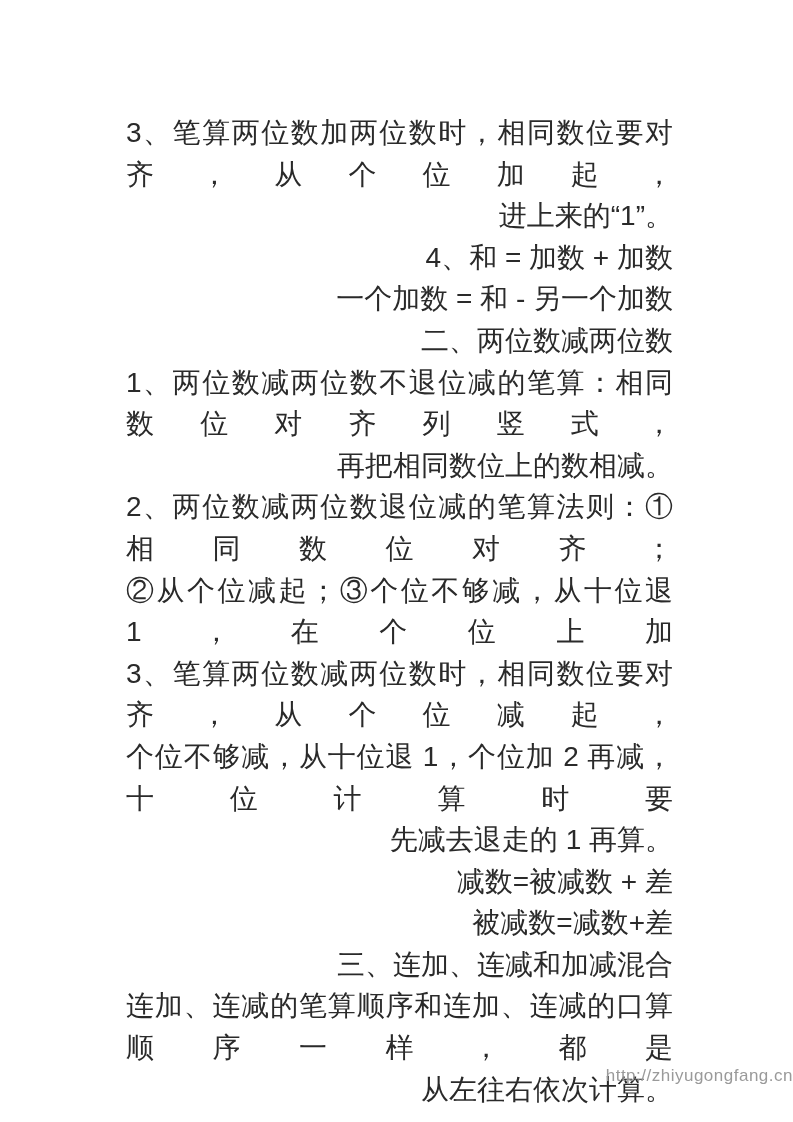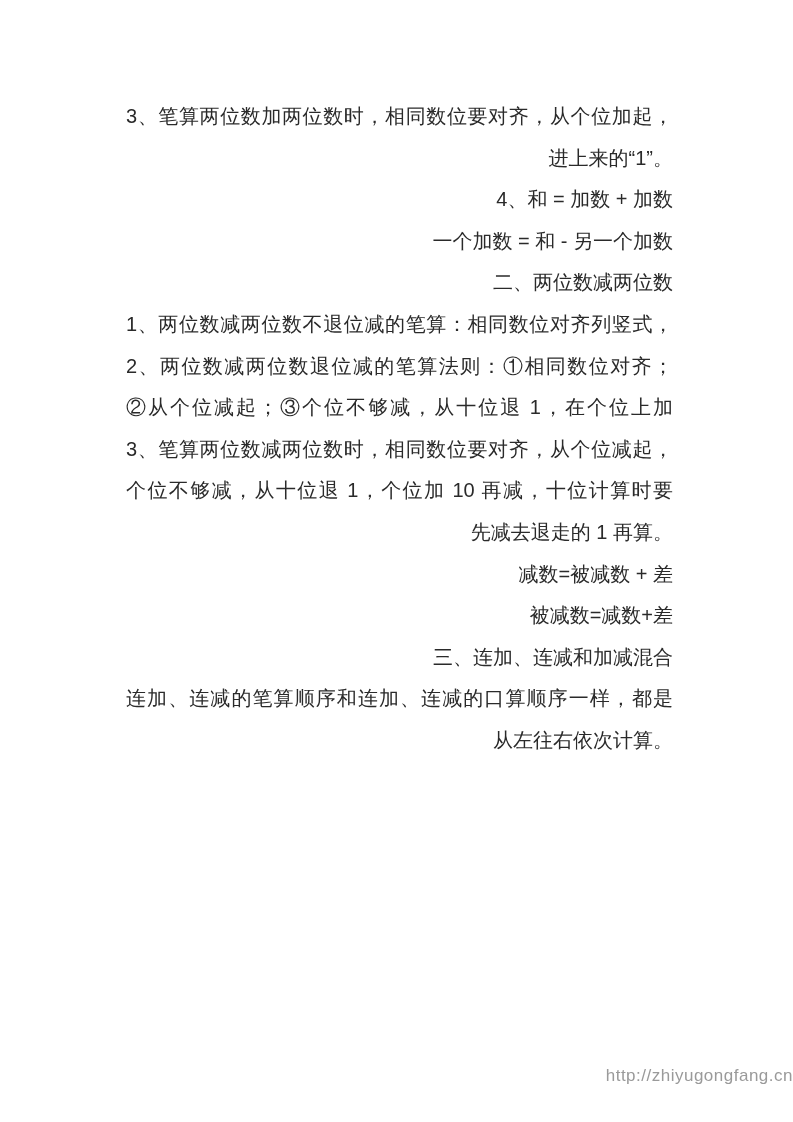--- a/index.html
+++ b/index.html
@@ -11,23 +11,23 @@
     position: relative;
     width: 793px;
     height: 1122px;
     background: #ffffff;
     overflow: hidden;
     font-family: "Liberation Sans", sans-serif;
   }
   .content {
     position: absolute;
     left: 126px;
-    top: 96px;
+    top: 112px;
     width: 547px;
-    font-size: 20px;
+    font-size: 28px;
     line-height: 41.6px;
     color: #2a2a2a;
     font-weight: 400;
   }
   .line {
     white-space: pre-wrap;
     text-align: right;
   }
   .line.justify {
     text-align: justify;
@@ -49,24 +49,25 @@
 <body>
 
 <div class="page">
   <div class="content" id="doc-lines">
       <div class="line justify">3、笔算两位数加两位数时，相同数位要对齐，从个位加起，</div>
       <div class="line">进上来的“1”。</div>
       <div class="line">4、和 = 加数 + 加数</div>
       <div class="line">一个加数 = 和 - 另一个加数</div>
       <div class="line">二、两位数减两位数</div>
       <div class="line justify">1、两位数减两位数不退位减的笔算：相同数位对齐列竖式，</div>
+      <div class="line">再把相同数位上的数相减。</div>
       <div class="line justify">2、两位数减两位数退位减的笔算法则：①相同数位对齐；</div>
       <div class="line justify">②从个位减起；③个位不够减，从十位退 1，在个位上加</div>
       <div class="line justify">3、笔算两位数减两位数时，相同数位要对齐，从个位减起，</div>
-      <div class="line justify">个位不够减，从十位退 1，个位加 10 再减，十位计算时要</div>
+      <div class="line justify">个位不够减，从十位退 1，个位加 2 再减，十位计算时要</div>
       <div class="line">先减去退走的 1 再算。</div>
       <div class="line">减数=被减数 + 差</div>
       <div class="line">被减数=减数+差</div>
       <div class="line">三、连加、连减和加减混合</div>
       <div class="line justify">连加、连减的笔算顺序和连加、连减的口算顺序一样，都是</div>
       <div class="line">从左往右依次计算。</div>
     </div>
   <div class="footer">http://zhiyugongfang.cn</div>
 </div>
 

